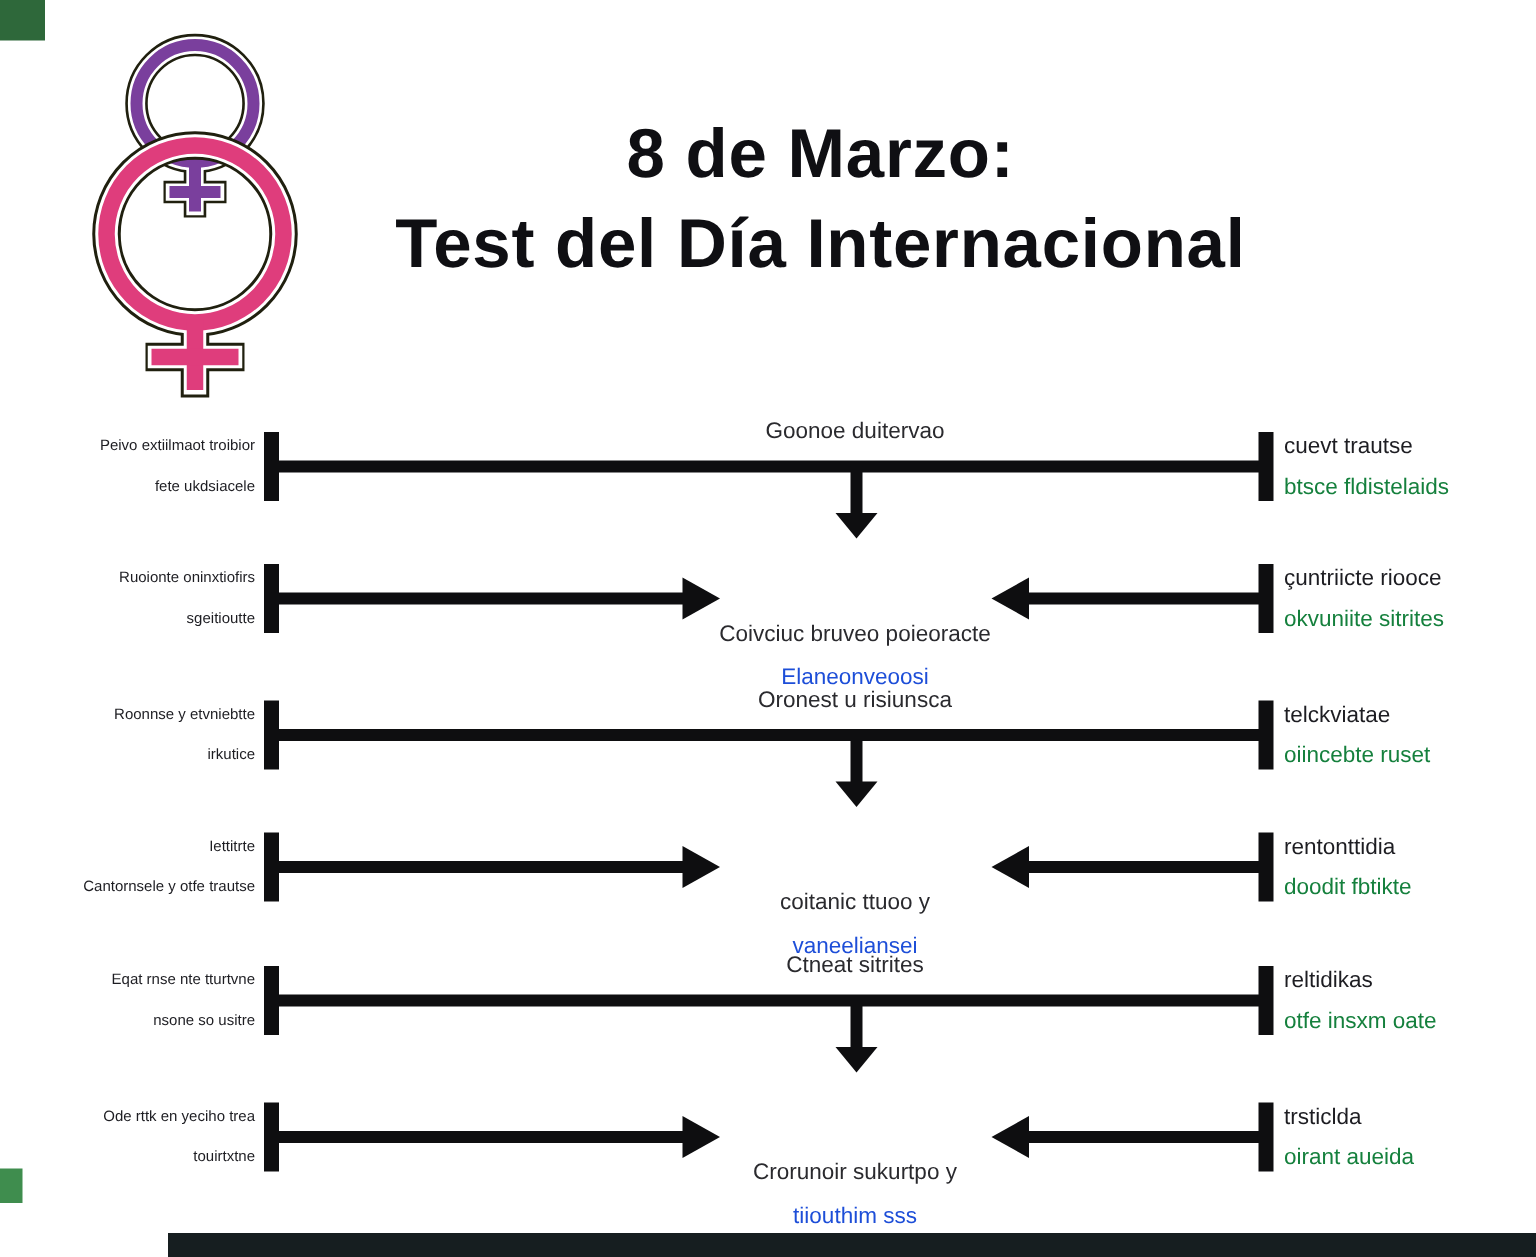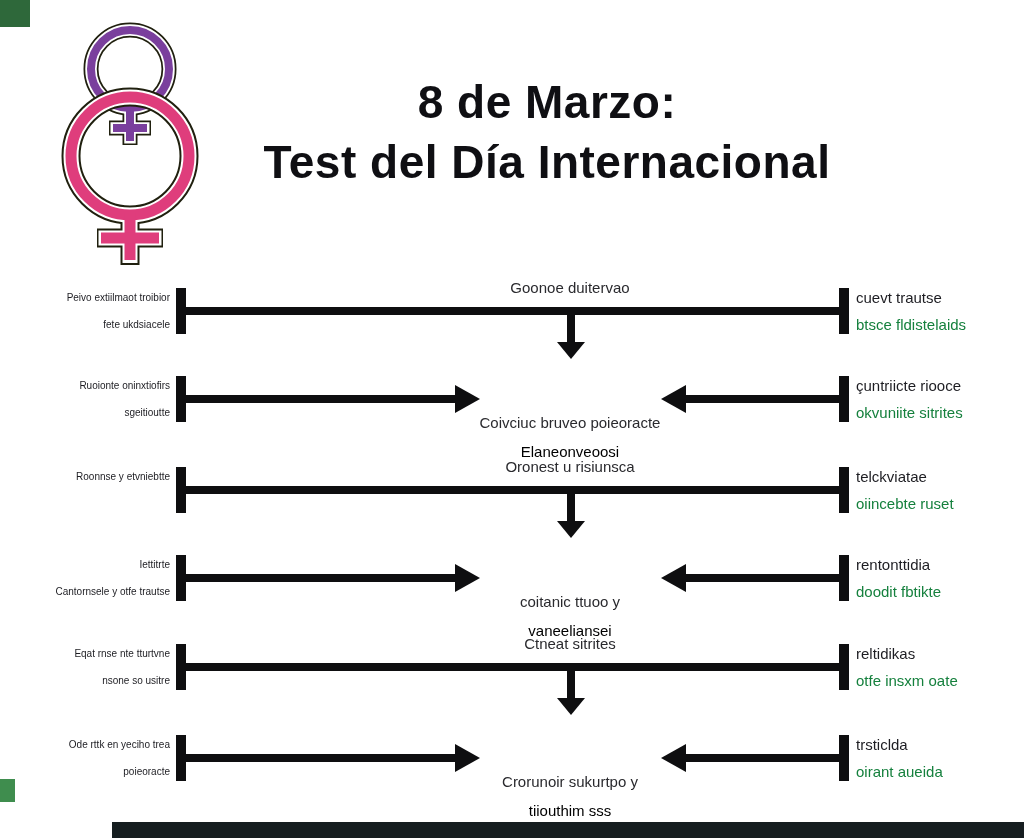--- a/index.html
+++ b/index.html
@@ -35,21 +35,21 @@
     font-size:15px; line-height:27px; color:#1d1d22;
   }
   .right-label .l2 { color:#15803d; }
 
   .center-label {
     position:absolute; left:395px; width:350px; text-align:center;
     font-size:15px; color:#2a2a2e;
   }
   .center-label.single { top:7px; line-height:20px; }
   .center-label.duo    { top:5px; line-height:29px;margin-top:44px; }
-  .center-label .l2 { color:#000000; }
+  .center-label .l2 { color:#1d4ed8; }
 
   
   .dstem { position:absolute; left:567px; top:40px; width:8px; height:33px; background:#0e0e10; }
   .dhead { position:absolute; left:557px; top:71px; width:0; height:0;
            border-left:14px solid transparent; border-right:14px solid transparent;
            border-top:17px solid #0e0e10; }
 
   
   .shaft-l { position:absolute; left:181px; top:36px; width:275px; height:8px; background:#0e0e10; }
   .head-r  { position:absolute; left:455px; top:26px; width:0; height:0;
@@ -150,20 +150,21 @@
     <div class="tick r"></div>
     <div class="right-label">
       <div class="l1">çuntriicte riooce</div>
       <div class="l2">okvuniite sitrites</div>
     </div>
   </div>
 
   <div class="row r2">
     <div class="left-label">
       <div>Roonnse y etvniebtte</div>
+      <div>irkutice</div>
     </div>
     <div class="tick l"></div>
     <div class="hline"></div>
     <div class="tick r"></div>
     <div class="center-label single">
       <div>Oronest u risiunsca</div>
     </div>
     <div class="dstem"></div>
     <div class="dhead"></div>
     <div class="right-label">
@@ -208,21 +209,21 @@
     <div class="dhead"></div>
     <div class="right-label">
       <div class="l1">reltidikas</div>
       <div class="l2">otfe insxm oate</div>
     </div>
   </div>
 
   <div class="row r5">
     <div class="left-label">
       <div>Ode rttk en yeciho trea</div>
-      <div>poieoracte</div>
+      <div>touirtxtne</div>
     </div>
     <div class="tick l"></div>
     <div class="shaft-l"></div>
     <div class="head-r"></div>
     <div class="center-label duo">
       <div class="l1">Crorunoir sukurtpo y</div>
       <div class="l2">tiiouthim sss</div>
     </div>
     <div class="head-l"></div>
     <div class="shaft-r"></div>

